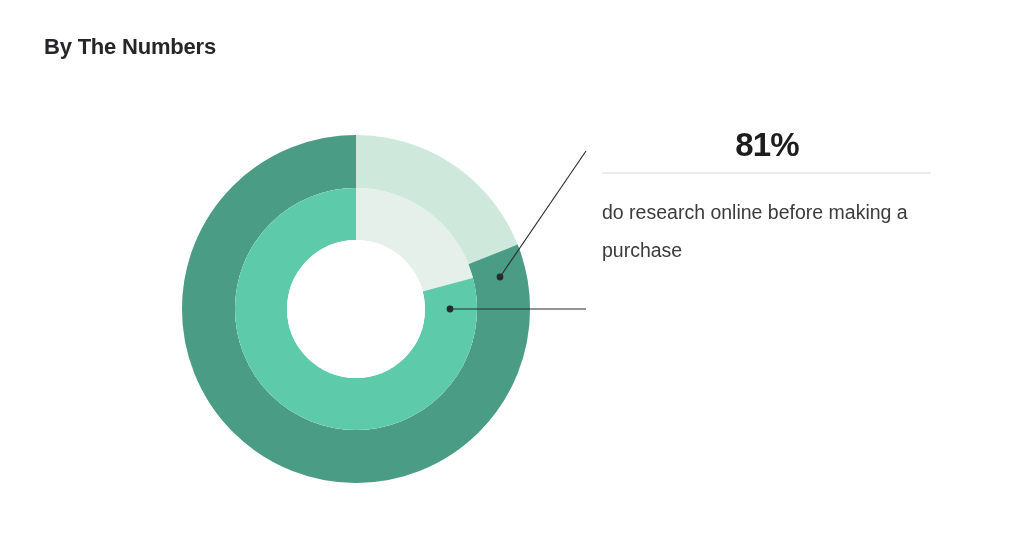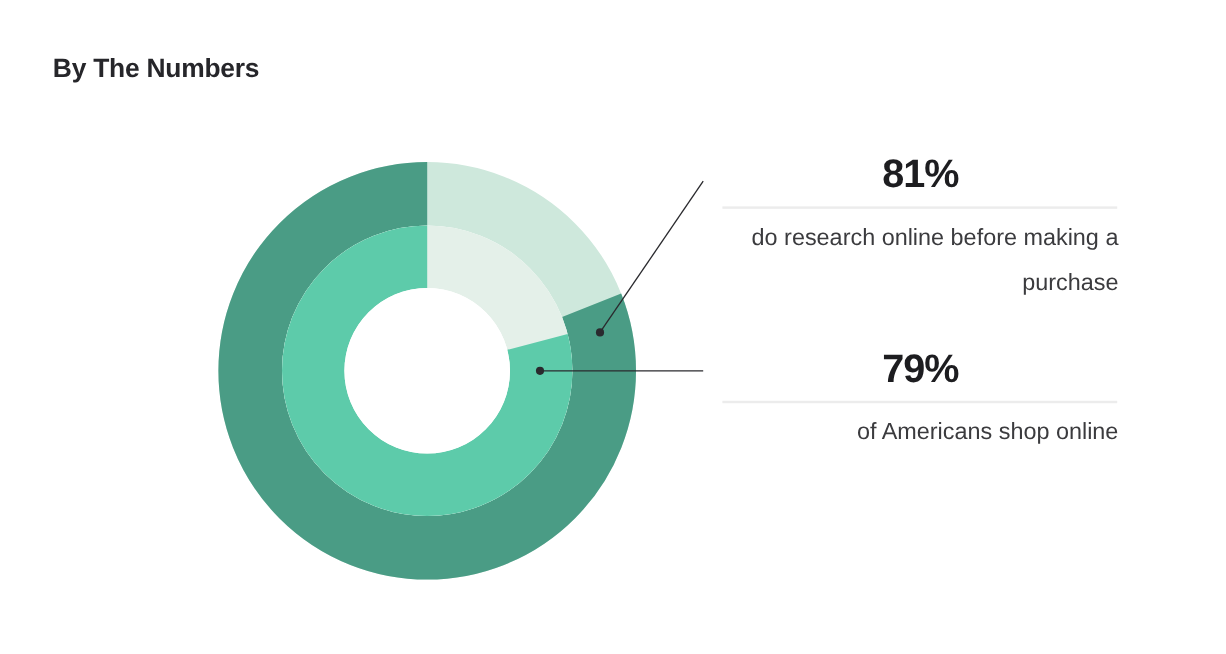--- a/index.html
+++ b/index.html
@@ -10,21 +10,21 @@
     width: 1022px;
     height: 545px;
     background: #ffffff;
     font-family: "Liberation Sans", sans-serif;
     overflow: hidden;
     position: relative;
   }
   #page-title {
     position: absolute;
     left: 44px;
-    top: 44px;
+    top: 34px;
     font-size: 22px;
     font-weight: bold;
     color: #26262a;
     letter-spacing: -0.2px;
     margin: 0;
   }
   #chart-area {
     position: absolute;
     left: 0px;
     top: 0px;
@@ -61,23 +61,22 @@
   .stat-divider {
     width: 329px;
     height: 2px;
     background: #ececec;
   }
   .stat-desc {
     font-size: 19.5px;
     color: #3b3b3e;
     line-height: 1.93;
     margin: 0;
-    padding-top: 6px;
+    padding-top: 20px;
     font-weight: normal;
-    text-align: right;
   }
   .leader-line {
     stroke: #2a2a2e;
     stroke-width: 1.1;
     fill: none;
   }
   .leader-dot {
     fill: #2a2a2e;
   }
 </style>
@@ -112,19 +111,14 @@
 </div>
 
 <div id="stats-panel">
 
   <div class="stat-block">
     <div class="stat-value">81%</div>
     <div class="stat-divider"></div>
     <div class="stat-desc">do research online before making a purchase</div>
   </div>
 
-  <div class="stat-block second">
-    <div class="stat-value">79%</div>
-    <div class="stat-divider"></div>
-    <div class="stat-desc">of Americans shop online</div>
-  </div>
 
 </div>
 
 </body></html>

